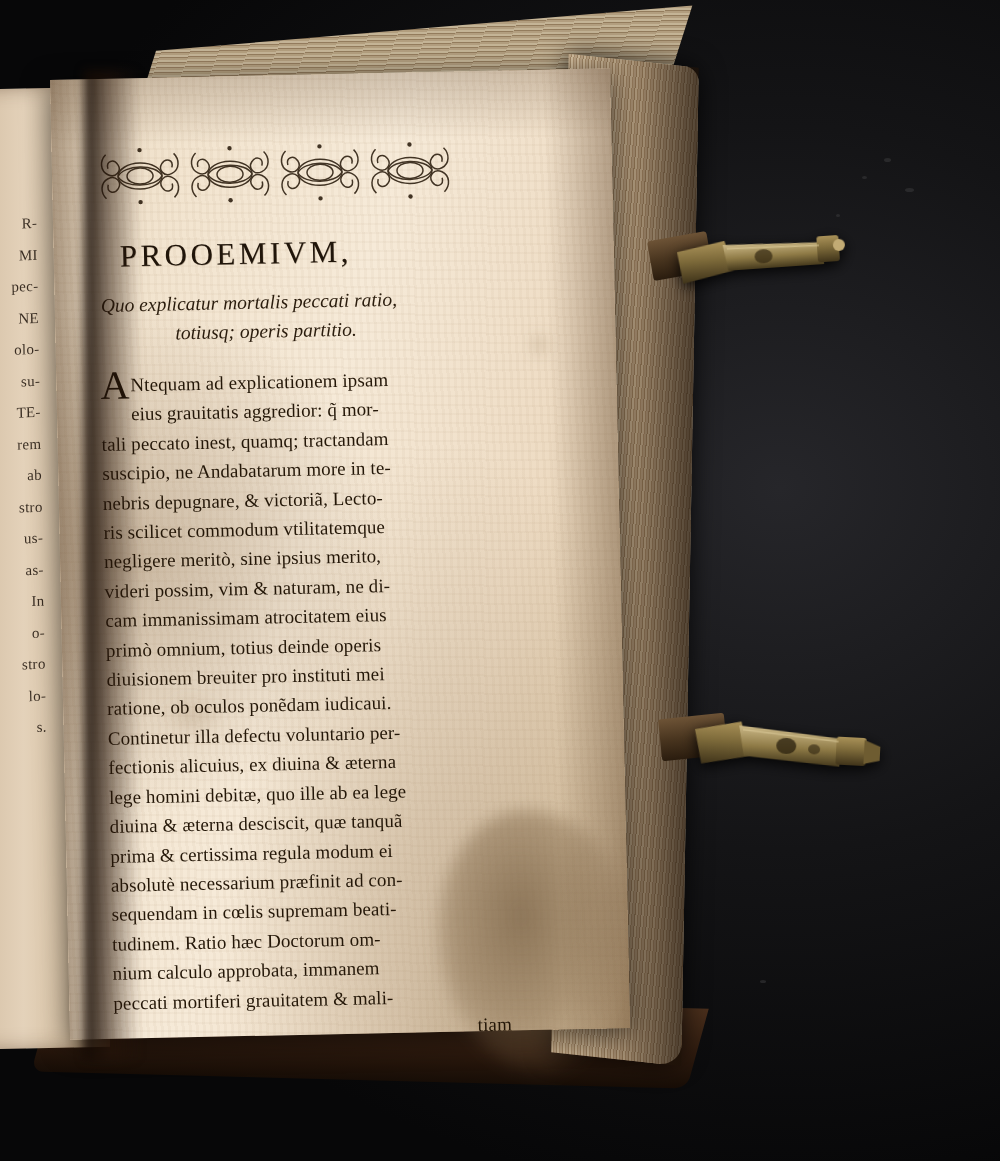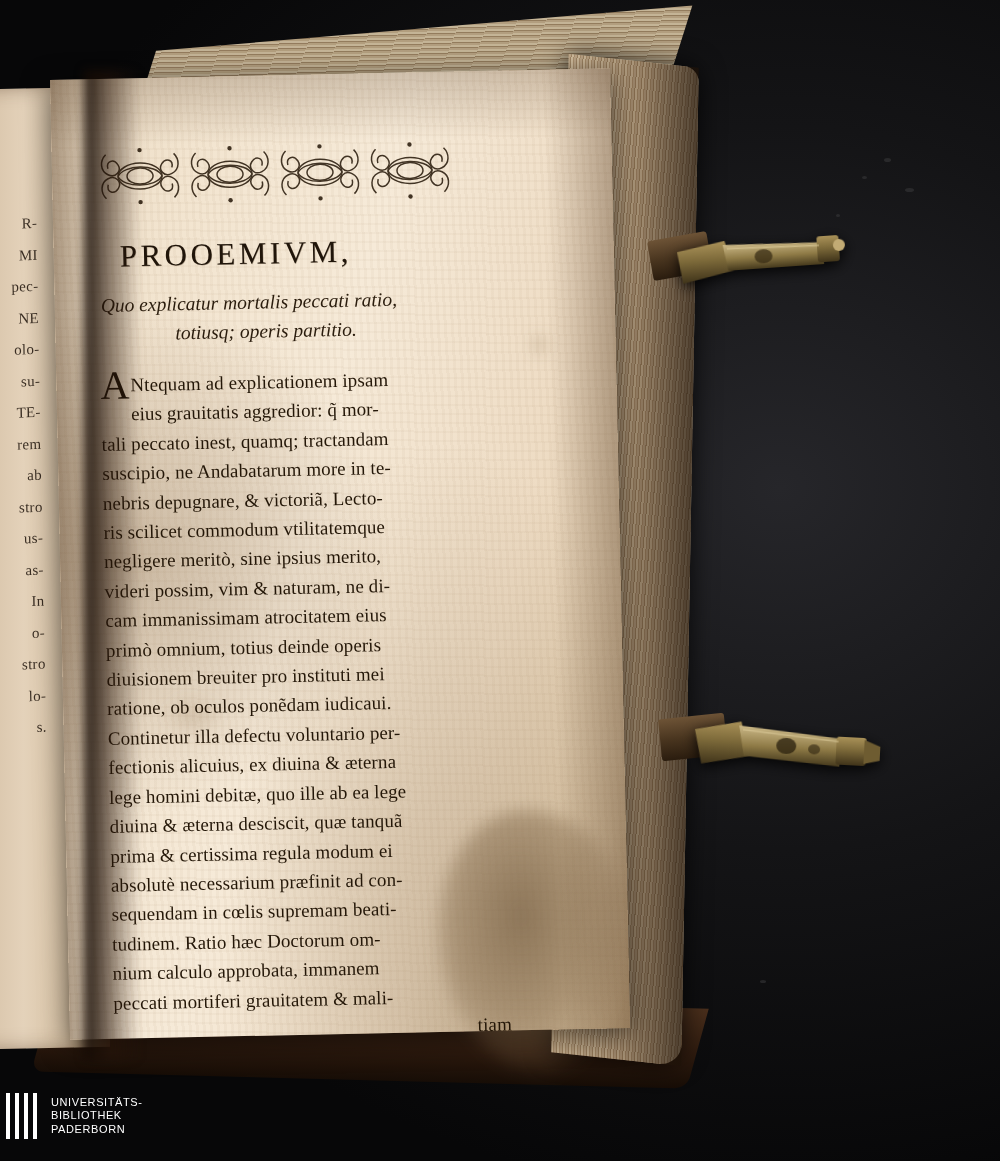--- a/index.html
+++ b/index.html
@@ -437,27 +437,14 @@
   <svg class="clasp" id="clasp-bot" width="195" height="78" viewBox="0 0 195 78">
     <path d="M4 22 L50 12 L60 46 L12 56 Z" fill="url(#brassA)"></path>
     <path d="M48 16 L150 24 L150 52 L54 46 Z" fill="url(#brassB)"></path>
     <rect x="146" y="22" width="30" height="28" rx="3" fill="url(#brassA)"></rect>
     <path d="M174 24 L190 30 L190 44 L174 48 Z" fill="#6e5c31"></path>
     <ellipse cx="96" cy="34" rx="10" ry="8" fill="#2f2511" opacity=".8"></ellipse>
     <ellipse cx="124" cy="36" rx="6" ry="5" fill="#2f2511" opacity=".6"></ellipse>
     <path d="M52 20 L148 27" stroke="#d9c896" stroke-width="1.6" opacity=".65" fill="none"></path>
   </svg>
 
-  <div id="watermark">
-    <div id="wm-bars">
-      <i></i>
-        <i></i>
-        <i></i>
-        <i></i>
-    </div>
-    <div id="wm-text">
-      <div>Universitäts-</div>
-      <div>Bibliothek</div>
-      <div>Paderborn</div>
-    </div>
-  </div>
 
 </div>
 
 </body></html>

